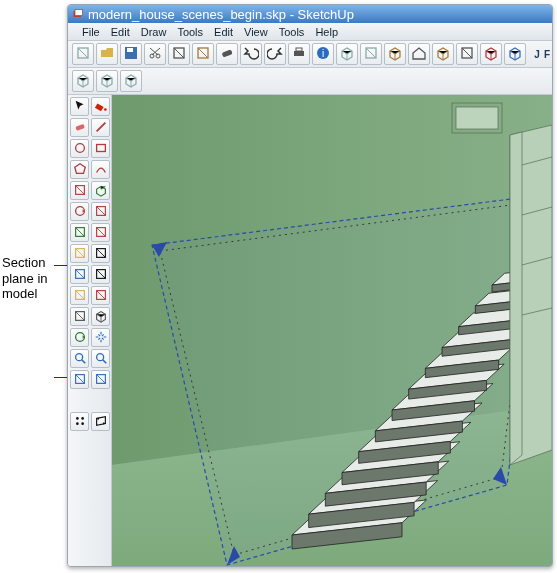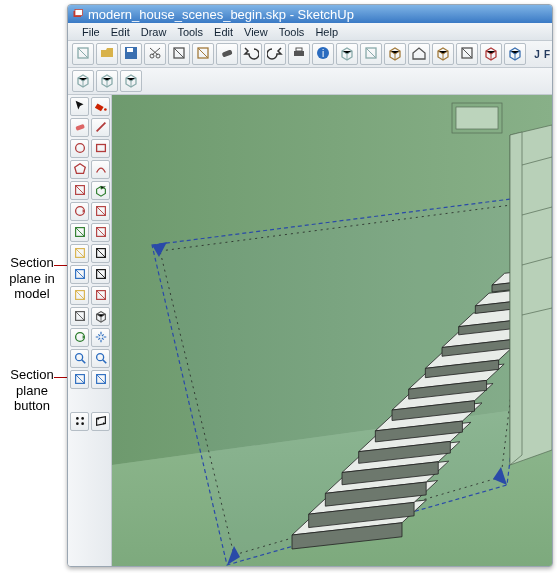--- a/index.html
+++ b/index.html
@@ -1,18 +1,18 @@
 <!DOCTYPE html>
 <html><head>
 <meta charset="utf-8">
 <style>
   * { box-sizing: border-box; margin: 0; padding: 0; }
   body { font-family: Tahoma, Arial, sans-serif; font-size: 11px; background: #fff; width: 557px; }
   .page { width: 557px; height: 573px; position: relative; background: #fff; padding-top: 4px; }
-  .annot { position: absolute; left: 2px; font-size: 13px; color: #000; line-height: 1.2; text-align: center; }
+  .annot { position: absolute; left: 2px; font-size: 13px; color: #000; line-height: 1.2; }
   .annot .line { position: absolute; height: 1px; background: #a00; }
   .annot .line::after { content: ""; position: absolute; right: -6px; top: -3px; border: 3px solid transparent; border-left: 6px solid #a00; }
 
   .win { position: absolute; left: 67px; top: 4px; width: 486px; height: 563px; border: 1px solid #9aa6b2; border-radius: 4px; box-shadow: 0 2px 4px rgba(0,0,0,.3); overflow: hidden; background: #eee; display: flex; flex-direction: column; }
   .titlebar { height: 18px; background: linear-gradient(#7fb4e6,#3a7ac5); color: #fff; display: flex; align-items: center; padding: 0 4px; font-size: 13px; gap: 4px; }
   .titlebar .icon { width: 12px; height: 12px; flex: 0 0 12px; }
   .menubar { height: 18px; background: linear-gradient(#f4f6f8,#dfe5ea); border-bottom: 1px solid #c2c9d0; display: flex; align-items: center; gap: 11px; padding: 0 14px; color: #123; font-size: 11px; }
   .menubar span[data-interactable="true"] { cursor: default; }
 
   .toolbar { background: linear-gradient(#f4f6f8,#e6eaee); border-bottom: 1px solid #c2c9d0; display: flex; align-items: center; padding: 2px 4px; gap: 2px; flex-wrap: nowrap; }
@@ -33,21 +33,20 @@
 </head>
 <body>
 
 <div class="page">
 
   <div class="annot" style="top:255px; width:60px;" data-interactable="false">
     <span data-interactable="false">Section plane in model</span>
     <div class="line" style="top:10px; left:52px; width:130px;"></div>
   </div>
   <div class="annot" style="top:367px; width:60px;" data-interactable="false">
-    <span data-interactable="false">Section plane button</span>
     <div class="line" style="top:10px; left:52px; width:66px;"></div>
   </div>
 
   <div class="win" data-interactable="false">
 
     <div class="titlebar" data-interactable="true">
       <svg class="icon" viewBox="0 0 16 16" data-interactable="false">
           <rect x="2" y="4" width="10" height="8" fill="#c43b2e"></rect>
           <rect x="4" y="2" width="10" height="8" fill="#fff" stroke="#c43b2e"></rect>
         </svg>

